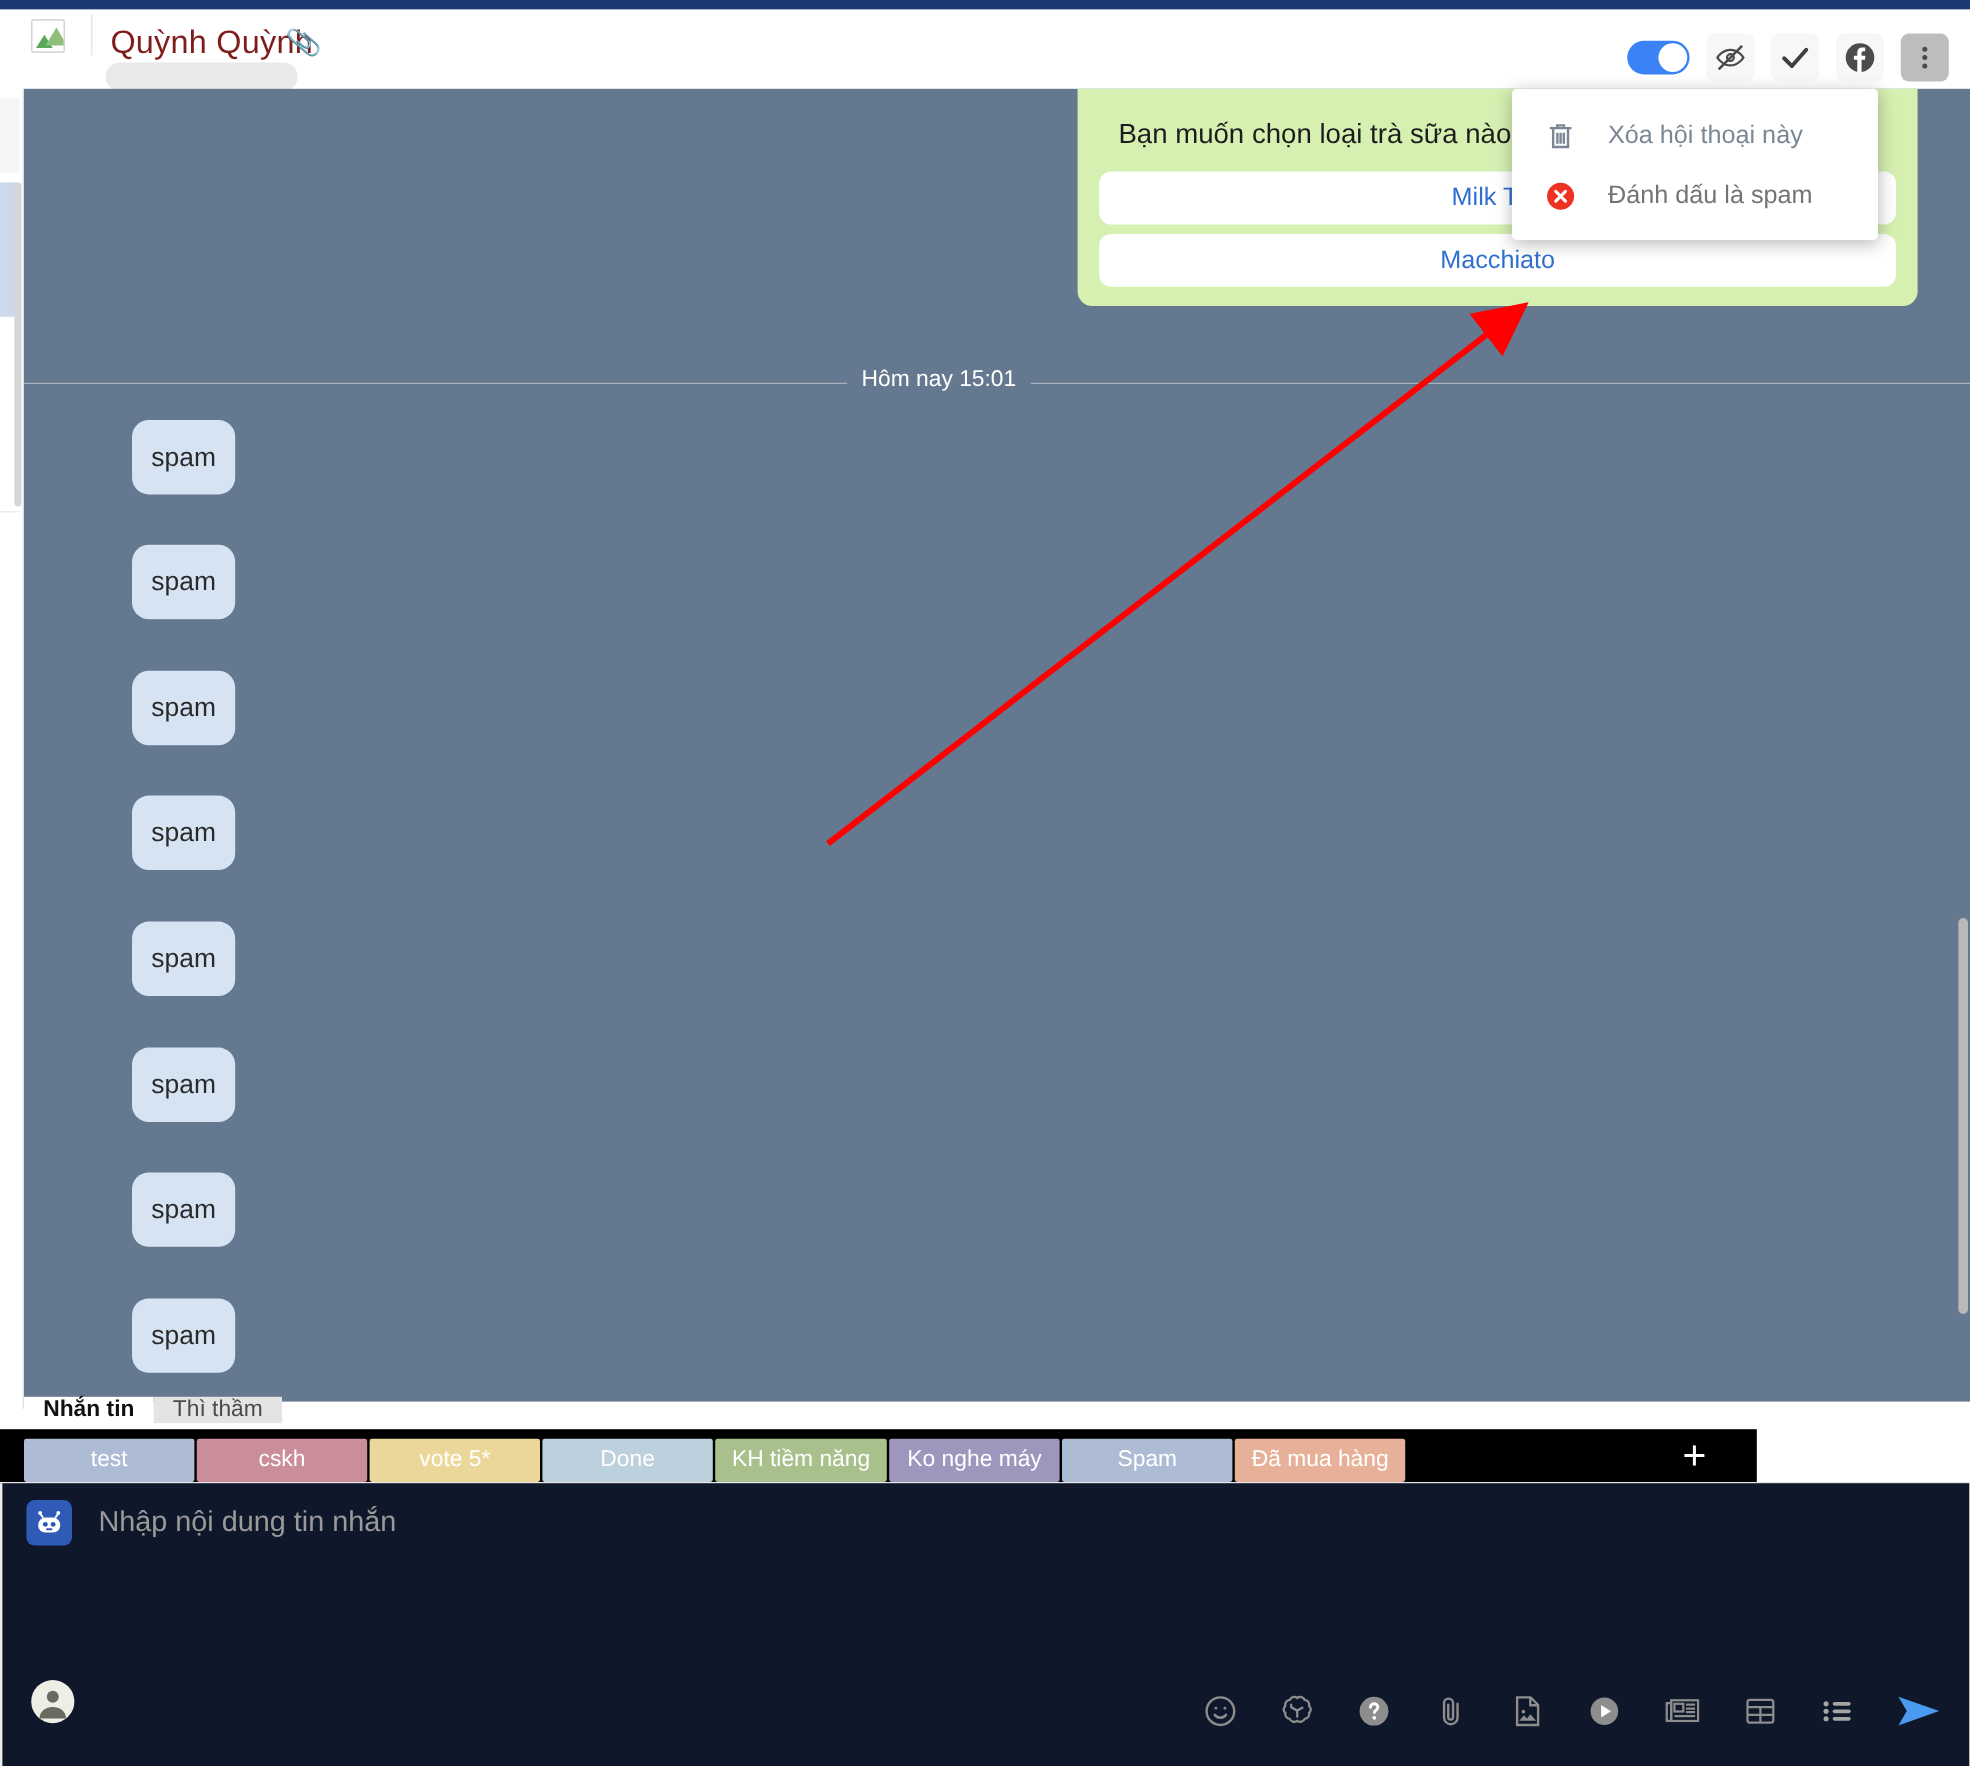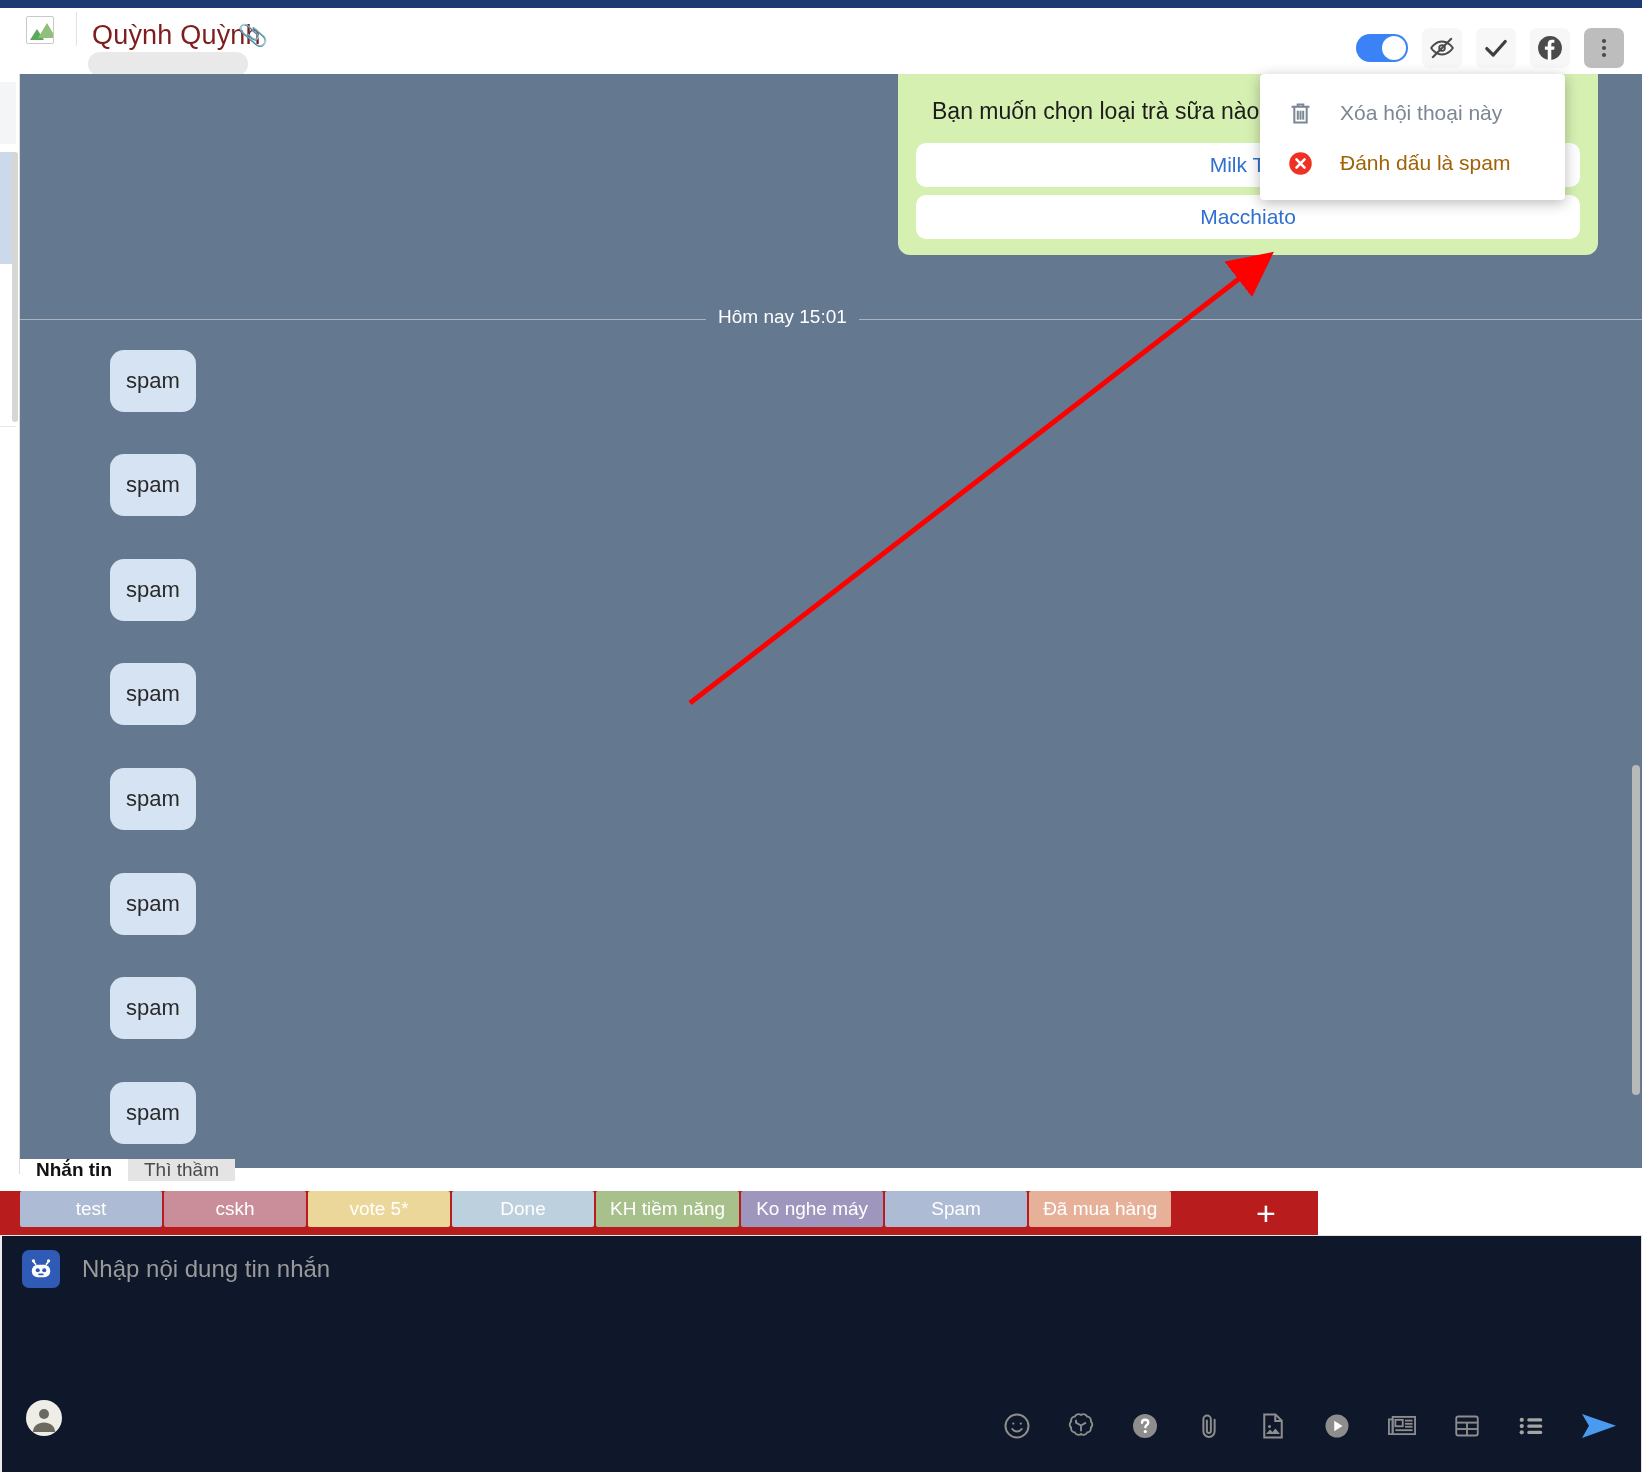--- a/index.html
+++ b/index.html
@@ -129,38 +129,38 @@
     box-shadow:0 3px 14px rgba(0,0,0,.28); padding:14px 0 12px 0;
   }
   .menu-item{
     display:flex; align-items:center; height:50px; padding:0 16px 0 18px;
     cursor:pointer; color:#7b8794; font-size:21px; white-space:nowrap;
   }
   .menu-item .mi-ic{
     width:44px; display:flex; align-items:center; justify-content:center;
     color:#7b8794; margin-right:18px;
   }
-  .menu-item.danger{ color:#a16207; }
+  .menu-item.danger{ color:#737373; }
 
   
   .tabs{
     position:absolute; left:20px; top:1159px; width:220px; height:32px;
-    display:flex; align-items:flex-start;
+    display:flex; align-items:center;
   }
   .tab{
     display:flex; align-items:center; justify-content:center;
     font-size:19px; color:#4a4a4a; padding:0 16px; cursor:pointer;
     background:#e4e4e4;
   }
   .tab.active{ background:#ffffff; color:#111; font-weight:bold; }
 
   
   .tag-strip{
-    position:absolute; left:0; top:1191px; width:1318px; height:44px;
-    background:#b91c1c; display:flex; align-items:flex-start;
+    position:absolute; left:0; top:1191px; width:1464px; height:44px;
+    background:#000000; display:flex; align-items:flex-end;
   }
   .tag{
     height:36px; min-width:142px; margin-right:2px;
     display:flex; align-items:center; justify-content:center;
     color:#ffffff; font-size:19px; border-radius:2px; cursor:pointer;
     padding:0 14px; white-space:nowrap;
   }
   .tag:first-child{ margin-left:20px; }
   .tag-plus{
     position:absolute; right:38px; top:9px; width:28px; height:28px;

